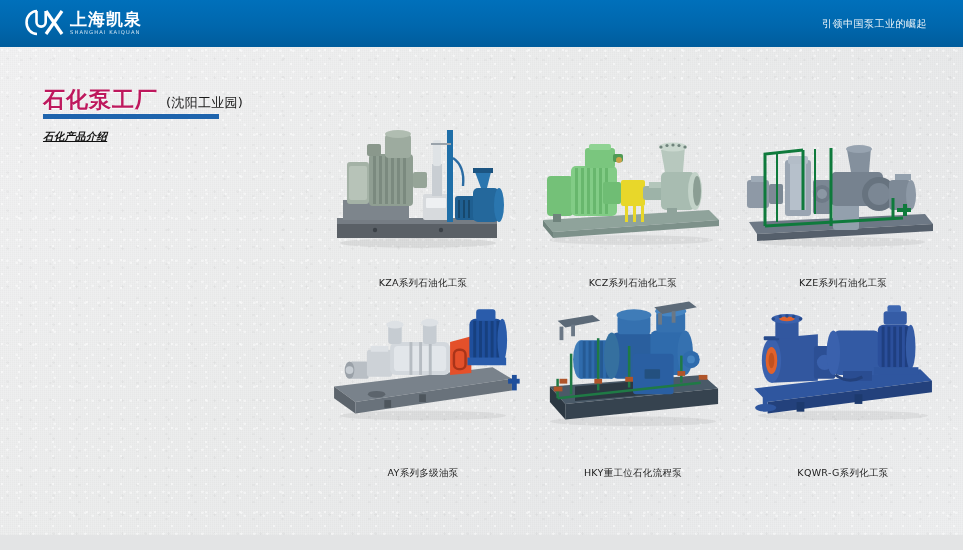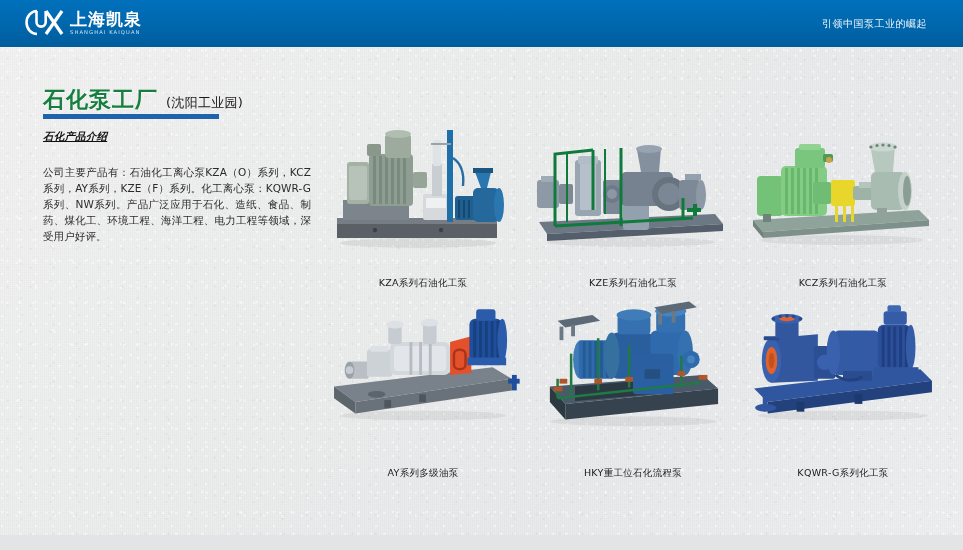--- a/index.html
+++ b/index.html
@@ -114,21 +114,21 @@
   .title-wrap {
     position: absolute;
     left: 43px; top: 85px;
     display: flex;
     align-items: baseline;
     gap: 8px;
   }
   .title-main {
     font-size: 22px;
     font-weight: bold;
-    color: #15803d;
+    color: #be185d;
     letter-spacing: 1px;
     text-shadow: 0 1px 0 rgba(255,255,255,0.7);
     text-align: right;
   }
   .title-sub {
     font-size: 13px;
     font-weight: normal;
     color: #1a1a1a;
     letter-spacing: 0.3px;
   }
@@ -232,21 +232,20 @@
   <div class="footer-strip"></div>
 
   <div class="title-wrap">
     <span class="title-main">石化泵工厂</span>
     <span class="title-sub">(沈阳工业园)</span>
   </div>
   <div class="title-rule"></div>
 
   <div class="intro">
     <div class="intro-heading">石化产品介绍</div>
-    <div class="intro-body">公司主要产品有：石油化工离心泵KZA（O）系列，KCZ系列，AY系列，KZE（F）系列。化工离心泵：KQWR-G系列、NW系列。产品广泛应用于石化、造纸、食品、制药、煤化工、环境工程、海洋工程、电力工程等领域，深受用户好评。</div>
   </div>
 
   <div class="grid">
 
     <div class="cell">
       <div class="figure">
         <svg viewBox="0 0 200 145" xmlns="http://www.w3.org/2000/svg">
           <rect x="14" y="108" width="160" height="16" fill="#5a6066"></rect>
           <rect x="14" y="104" width="160" height="6" fill="#767d84"></rect>
           <circle cx="52" cy="116" r="2.2" fill="#3c4248"></circle>
@@ -282,20 +281,67 @@
           <rect x="150" y="54" width="20" height="5" rx="1" fill="#1c5582"></rect>
           <g fill="#17486d">
             <rect x="135" y="86" width="2" height="18"></rect>
               <rect x="140" y="86" width="2" height="18"></rect>
             <rect x="145" y="86" width="2" height="18"></rect>
           </g>
           <ellipse cx="95" cy="129" rx="78" ry="5" fill="#000000" opacity="0.07"></ellipse>
         </svg>
       </div>
       <div class="caption">KZA系列石油化工泵</div>
+    </div>
+
+    <div class="cell">
+      <div class="figure">
+        <svg viewBox="0 0 200 145" xmlns="http://www.w3.org/2000/svg">
+          <path d="M10 106 L176 96 L186 106 L20 118 Z" fill="#8fa39b"></path>
+          <path d="M10 106 L20 118 L20 124 L10 112 Z" fill="#6f837c"></path>
+          <path d="M20 118 L186 106 L186 112 L20 124 Z" fill="#7d918a"></path>
+          <rect x="14" y="62" width="26" height="40" rx="4" fill="#74c178"></rect>
+          <rect x="38" y="52" width="46" height="50" rx="5" fill="#82cc86"></rect>
+          <g fill="#68b76d">
+            <rect x="42" y="54" width="3" height="46"></rect>
+              <rect x="48" y="54" width="3" height="46"></rect>
+            <rect x="54" y="54" width="3" height="46"></rect>
+              <rect x="60" y="54" width="3" height="46"></rect>
+            <rect x="66" y="54" width="3" height="46"></rect>
+              <rect x="72" y="54" width="3" height="46"></rect>
+          </g>
+          <rect x="52" y="34" width="30" height="20" rx="3" fill="#7ac67e"></rect>
+          <rect x="56" y="30" width="22" height="6" rx="2" fill="#8fd393"></rect>
+          <rect x="80" y="40" width="10" height="8" rx="2" fill="#4f9a55"></rect>
+          <circle cx="86" cy="46" r="3" fill="#caa24a"></circle>
+          <rect x="70" y="68" width="18" height="22" rx="2" fill="#6fbd74"></rect>
+          <rect x="88" y="66" width="24" height="26" rx="2" fill="#e8d72a"></rect>
+          <rect x="92" y="92" width="3" height="16" fill="#e8d72a"></rect>
+          <rect x="100" y="92" width="3" height="16" fill="#e8d72a"></rect>
+          <rect x="108" y="92" width="3" height="16" fill="#e8d72a"></rect>
+          <rect x="110" y="72" width="26" height="14" rx="3" fill="#9db3a8"></rect>
+          <rect x="116" y="68" width="14" height="6" fill="#b3c6bb"></rect>
+          <rect x="128" y="58" width="34" height="38" rx="5" fill="#a8bcb1"></rect>
+          <ellipse cx="162" cy="77" rx="7" ry="19" fill="#c2d2c8"></ellipse>
+          <ellipse cx="164" cy="77" rx="4" ry="15" fill="#8b9e94"></ellipse>
+          <path d="M132 58 L128 36 L152 32 L150 58 Z" fill="#b7c8be"></path>
+          <ellipse cx="140" cy="33" rx="14" ry="4.5" fill="#cad8cf"></ellipse>
+          <g fill="#6f837c">
+            <circle cx="128" cy="33" r="1.6"></circle>
+              <circle cx="134" cy="31.5" r="1.6"></circle>
+            <circle cx="140" cy="31" r="1.6"></circle>
+              <circle cx="146" cy="31.5" r="1.6"></circle>
+            <circle cx="152" cy="33" r="1.6"></circle>
+          </g>
+          <rect x="20" y="100" width="8" height="8" fill="#6f837c"></rect>
+          <rect x="134" y="94" width="10" height="10" fill="#8fa39b"></rect>
+          <ellipse cx="98" cy="126" rx="82" ry="5" fill="#000000" opacity="0.06"></ellipse>
+        </svg>
+      </div>
+      <div class="caption">KCZ系列石油化工泵</div>
     </div>
 
     <div class="cell">
       <div class="figure">
         <svg viewBox="0 0 200 145" xmlns="http://www.w3.org/2000/svg">
           <path d="M6 108 L182 100 L190 110 L14 120 Z" fill="#6d7885"></path>
           <path d="M14 120 L190 110 L190 117 L14 127 Z" fill="#555f6b"></path>
           <rect x="4" y="66" width="22" height="28" rx="3" fill="#8e99a6"></rect>
           <rect x="8" y="62" width="14" height="6" fill="#9fabb7"></rect>
           <rect x="26" y="70" width="14" height="20" rx="2" fill="#7d8995"></rect>
@@ -327,67 +373,20 @@
             <path d="M72 35 L72 100"></path>
           </g>
           <rect x="154" y="94" width="14" height="4" fill="#0f7a3c"></rect>
           <rect x="160" y="90" width="4" height="12" fill="#0f7a3c"></rect>
           <ellipse cx="98" cy="128" rx="84" ry="5" fill="#000000" opacity="0.06"></ellipse>
         </svg>
       </div>
       <div class="caption">KZE系列石油化工泵</div>
     </div>
 
-    <div class="cell">
-      <div class="figure">
-        <svg viewBox="0 0 200 145" xmlns="http://www.w3.org/2000/svg">
-          <path d="M10 106 L176 96 L186 106 L20 118 Z" fill="#8fa39b"></path>
-          <path d="M10 106 L20 118 L20 124 L10 112 Z" fill="#6f837c"></path>
-          <path d="M20 118 L186 106 L186 112 L20 124 Z" fill="#7d918a"></path>
-          <rect x="14" y="62" width="26" height="40" rx="4" fill="#74c178"></rect>
-          <rect x="38" y="52" width="46" height="50" rx="5" fill="#82cc86"></rect>
-          <g fill="#68b76d">
-            <rect x="42" y="54" width="3" height="46"></rect>
-              <rect x="48" y="54" width="3" height="46"></rect>
-            <rect x="54" y="54" width="3" height="46"></rect>
-              <rect x="60" y="54" width="3" height="46"></rect>
-            <rect x="66" y="54" width="3" height="46"></rect>
-              <rect x="72" y="54" width="3" height="46"></rect>
-          </g>
-          <rect x="52" y="34" width="30" height="20" rx="3" fill="#7ac67e"></rect>
-          <rect x="56" y="30" width="22" height="6" rx="2" fill="#8fd393"></rect>
-          <rect x="80" y="40" width="10" height="8" rx="2" fill="#4f9a55"></rect>
-          <circle cx="86" cy="46" r="3" fill="#caa24a"></circle>
-          <rect x="70" y="68" width="18" height="22" rx="2" fill="#6fbd74"></rect>
-          <rect x="88" y="66" width="24" height="26" rx="2" fill="#e8d72a"></rect>
-          <rect x="92" y="92" width="3" height="16" fill="#e8d72a"></rect>
-          <rect x="100" y="92" width="3" height="16" fill="#e8d72a"></rect>
-          <rect x="108" y="92" width="3" height="16" fill="#e8d72a"></rect>
-          <rect x="110" y="72" width="26" height="14" rx="3" fill="#9db3a8"></rect>
-          <rect x="116" y="68" width="14" height="6" fill="#b3c6bb"></rect>
-          <rect x="128" y="58" width="34" height="38" rx="5" fill="#a8bcb1"></rect>
-          <ellipse cx="162" cy="77" rx="7" ry="19" fill="#c2d2c8"></ellipse>
-          <ellipse cx="164" cy="77" rx="4" ry="15" fill="#8b9e94"></ellipse>
-          <path d="M132 58 L128 36 L152 32 L150 58 Z" fill="#b7c8be"></path>
-          <ellipse cx="140" cy="33" rx="14" ry="4.5" fill="#cad8cf"></ellipse>
-          <g fill="#6f837c">
-            <circle cx="128" cy="33" r="1.6"></circle>
-              <circle cx="134" cy="31.5" r="1.6"></circle>
-            <circle cx="140" cy="31" r="1.6"></circle>
-              <circle cx="146" cy="31.5" r="1.6"></circle>
-            <circle cx="152" cy="33" r="1.6"></circle>
-          </g>
-          <rect x="20" y="100" width="8" height="8" fill="#6f837c"></rect>
-          <rect x="134" y="94" width="10" height="10" fill="#8fa39b"></rect>
-          <ellipse cx="98" cy="126" rx="82" ry="5" fill="#000000" opacity="0.06"></ellipse>
-        </svg>
-      </div>
-      <div class="caption">KCZ系列石油化工泵</div>
-    </div>
-
     <div class="cell row2">
       <div class="figure">
         <svg viewBox="0 0 200 150" xmlns="http://www.w3.org/2000/svg">
           <path d="M8 104 L172 84 L192 96 L30 120 Z" fill="#79828b"></path>
           <path d="M8 104 L30 120 L30 132 L8 116 Z" fill="#5c646c"></path>
           <path d="M30 120 L192 96 L192 108 L30 132 Z" fill="#69727b"></path>
           <ellipse cx="52" cy="112" rx="9" ry="3.5" fill="#5c646c"></ellipse>
           <rect x="60" y="118" width="7" height="8" fill="#4e565d"></rect>
           <rect x="96" y="112" width="7" height="8" fill="#4e565d"></rect>
           <rect x="24" y="78" width="20" height="18" rx="3" fill="#b9bfc5"></rect>

